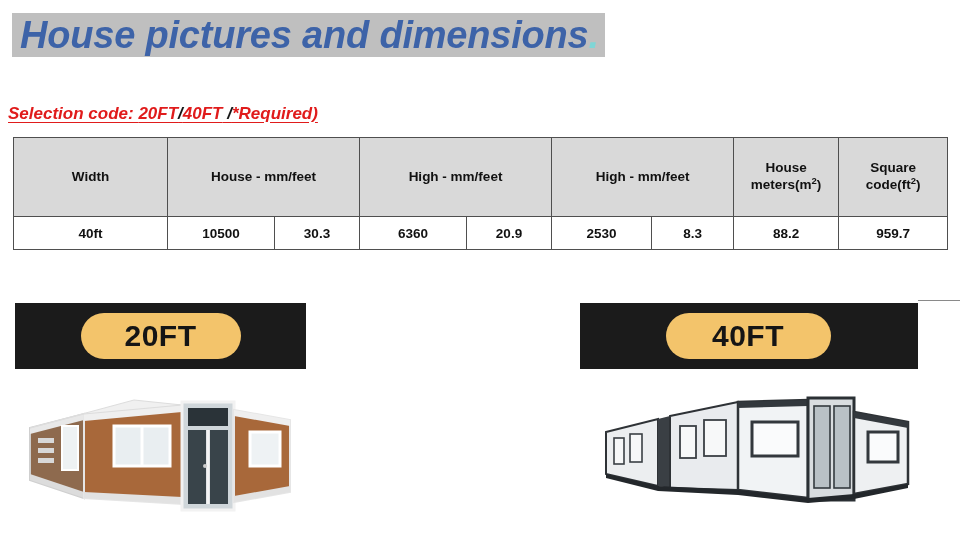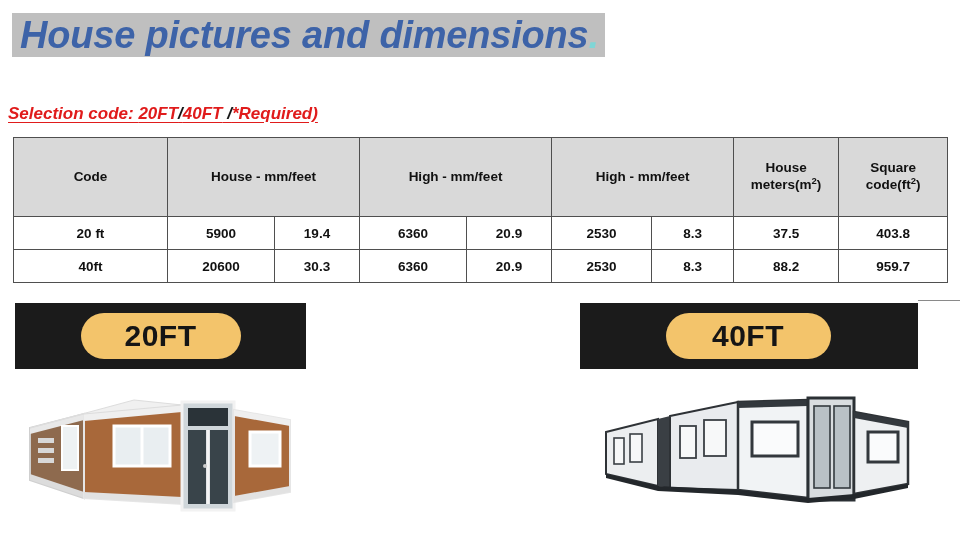--- a/index.html
+++ b/index.html
@@ -162,43 +162,32 @@
         <col style="width:85px">
       <col style="width:107px">
         <col style="width:85px">
       <col style="width:100px">
         <col style="width:82px">
       <col style="width:105px">
       <col style="width:109px">
     </colgroup>
     <thead>
       <tr>
-        <th>Code</th>
+        <th>Width</th>
         <th colspan="2">House - mm/feet</th>
         <th colspan="2">High - mm/feet</th>
         <th colspan="2">High - mm/feet</th>
         <th><span>House</span><br><span>meters(m</span><span class="sup">2</span><span>)</span></th>
         <th><span>Square code(ft</span><span class="sup">2</span><span>)</span></th>
       </tr>
     </thead>
     <tbody>
       <tr>
-        <td>20 ft</td>
-        <td>5900</td>
-        <td class="redval">19.4</td>
-        <td>6360</td>
-        <td class="redval">20.9</td>
-        <td>2530</td>
-        <td class="redval">8.3</td>
-        <td>37.5</td>
-        <td class="redval">403.8</td>
-      </tr>
-      <tr>
         <td>40ft</td>
-        <td>20600</td>
+        <td>10500</td>
         <td class="redval">30.3</td>
         <td>6360</td>
         <td class="redval">20.9</td>
         <td>2530</td>
         <td class="redval">8.3</td>
         <td>88.2</td>
         <td class="redval">959.7</td>
       </tr>
     </tbody>
   </table>

